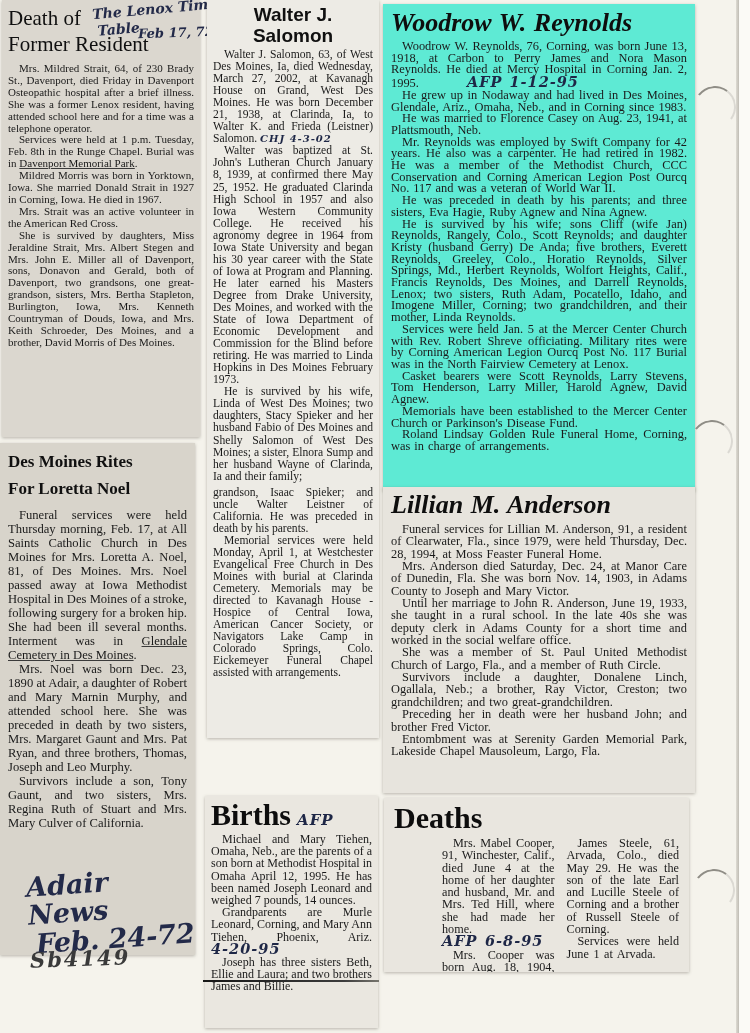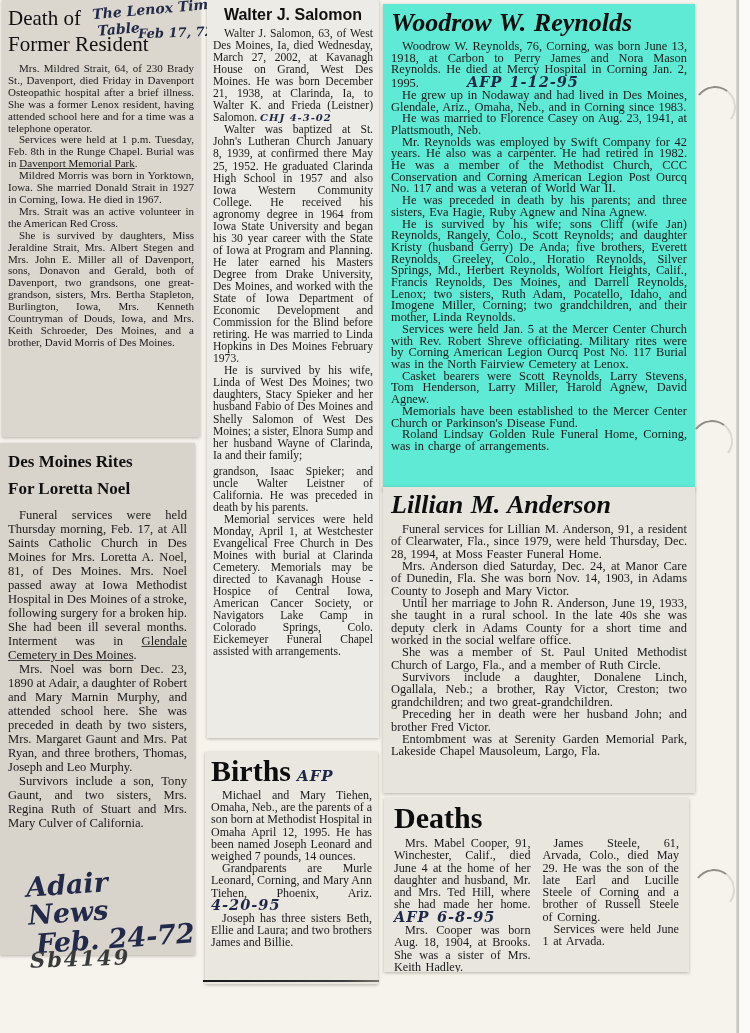--- a/index.html
+++ b/index.html
@@ -31,43 +31,43 @@
   
   .clipB{left:0;top:443px;width:195px;height:512px;background:#d8d4cb;
      padding:5px 8px;font-size:12.6px;line-height:14px;box-sizing:border-box;}
   .clipB .title{font-size:17px;line-height:27px;font-weight:bold;margin:0 0 6px 0;color:#101010;}
   .adair-note{left:28px;top:425px;font-size:27px;transform:rotate(-4deg);}
   .adair-note .l2{margin-left:6px;}
   .sb-code{left:30px;top:948px;font-size:21px;color:#3a3a3a;transform:rotate(-2deg);letter-spacing:2px;}
   
   .clipC{left:207px;top:0;width:172px;height:738px;background:#edebe5;
      padding:4px 6px;font-size:11.6px;line-height:12.05px;box-sizing:border-box;}
-  .clipC .title{font-family:"Liberation Sans",sans-serif;font-size:16px;line-height:21px;
+  .clipC .title{font-family:"Liberation Sans",sans-serif;font-size:19px;line-height:21px;
      font-weight:bold;text-align:center;margin:0 0 3px 0;color:#101010;}
   .clipC .hw{font-size:10px;}
   
-  .clipD{left:205px;top:752px;width:173px;height:232px;background:#eae7e0;
+  .clipD{left:205px;top:796px;width:173px;height:232px;background:#eae7e0;
      padding:3px 6px;font-size:12px;line-height:12.2px;box-sizing:border-box;}
   .clipD .title-row{display:flex;align-items:flex-end;gap:6px;margin:0 0 3px 0;}
   .clipD .title{font-size:30px;line-height:31px;font-weight:bold;color:#0d0d0d;}
   .clipD .title-afp{font-size:15px;padding-bottom:4px;}
   .cut-line{position:absolute;left:203px;top:980px;width:176px;height:2px;
      background:linear-gradient(90deg,#161616,#3c3c3c 80%,#77756e);}
   
   .clipE{left:383px;top:4px;width:312px;height:487px;background:#5eead4;
      padding:4px 8px;font-size:12.4px;line-height:11.7px;word-spacing:1px;box-sizing:border-box;}
   .clipE .title,.clipF .title{font-size:26px;line-height:30px;font-weight:bold;
      font-style:italic;margin:0 0 3px 0;color:#0e0e0e;}
   .clipF{left:383px;top:487px;width:312px;height:306px;background:#e7e4dd;
      padding:3px 8px;font-size:12.4px;line-height:12.35px;word-spacing:1px;box-sizing:border-box;}
   
   .clipG{left:384px;top:798px;width:305px;height:174px;background:#e9e6df;
      padding:4px 10px;font-size:12.2px;line-height:12.3px;box-sizing:border-box;}
   .clipG .title{font-size:30px;line-height:32px;font-weight:bold;margin:0 0 3px 0;color:#0d0d0d;}
-  .death-cols{display:flex;gap:12px;}
+  .death-cols{display:flex;gap:12px;margin-left:48px;}
   .death-col{flex:1;word-spacing:1.5px;}
   
   .lenox-note{left:88px;top:2px;width:130px;height:60px;transform:rotate(-5deg);font-size:14px;}
   .lenox-note span{position:absolute;white-space:nowrap;}
   .lenox-note .l1{left:6px;top:0;}
   .lenox-note .l2{left:10px;top:17px;}
   .lenox-note .l3{left:50px;top:26px;font-size:13px;transform:rotate(3deg);}
   
   .punch{position:absolute;width:38px;height:38px;border-radius:50%;
      border:2.5px solid transparent;border-top-color:#8f8d86;

